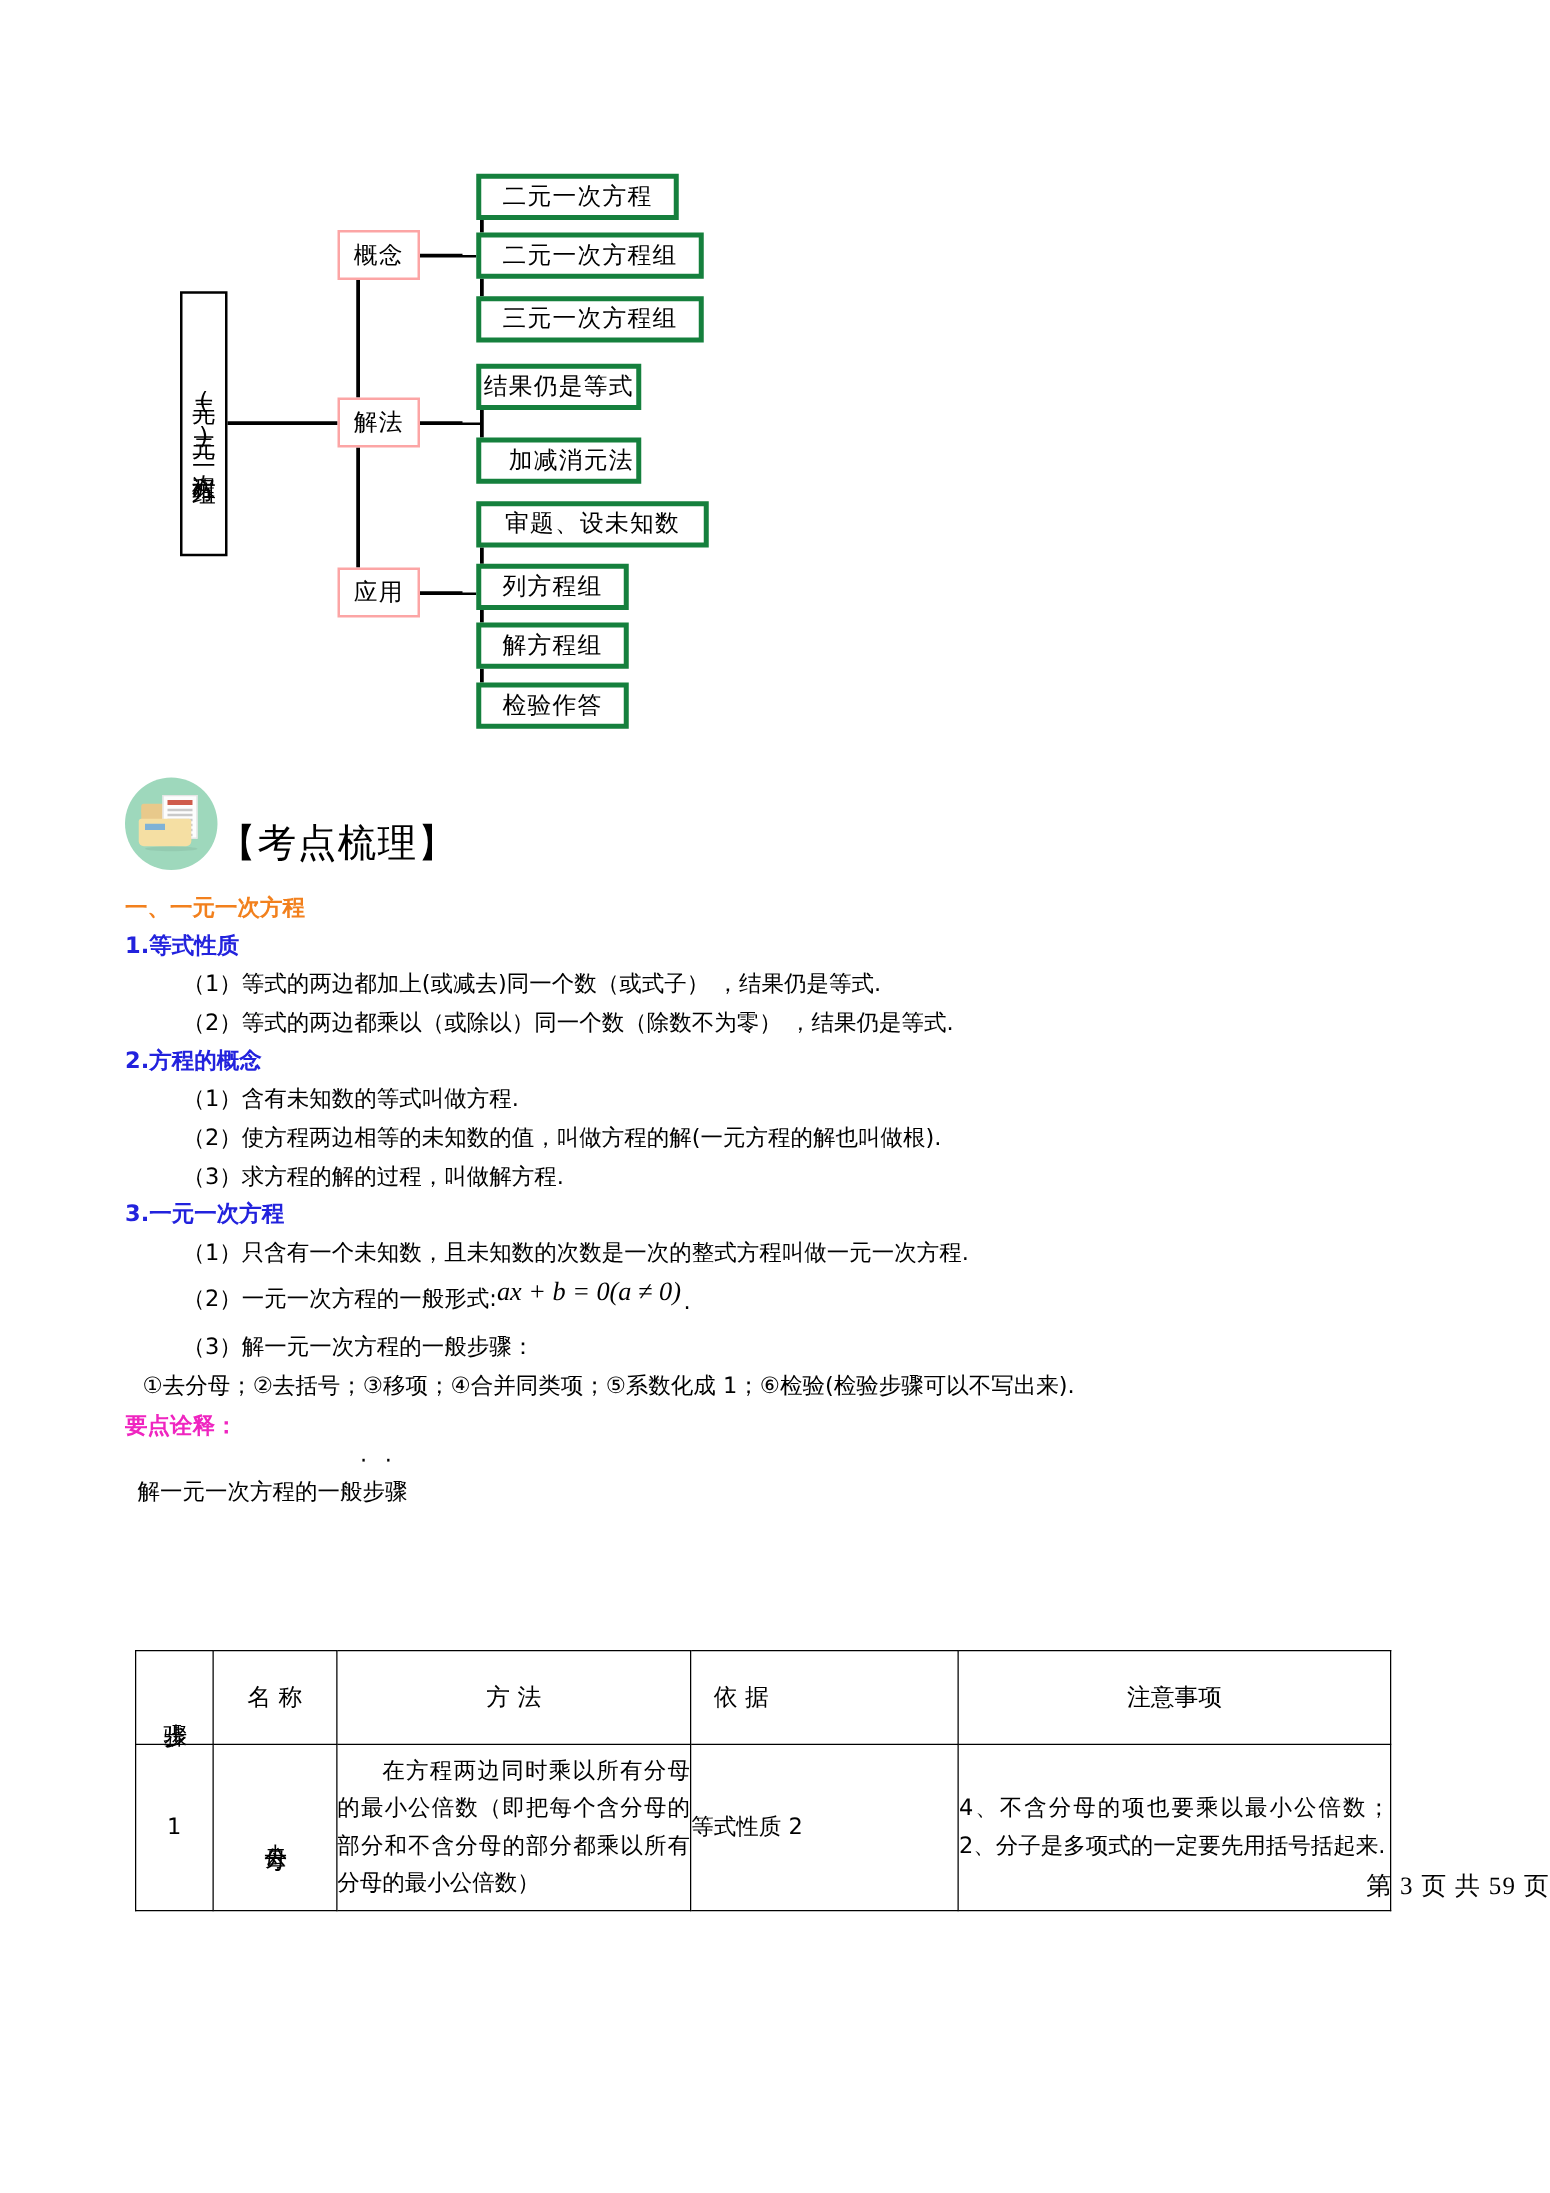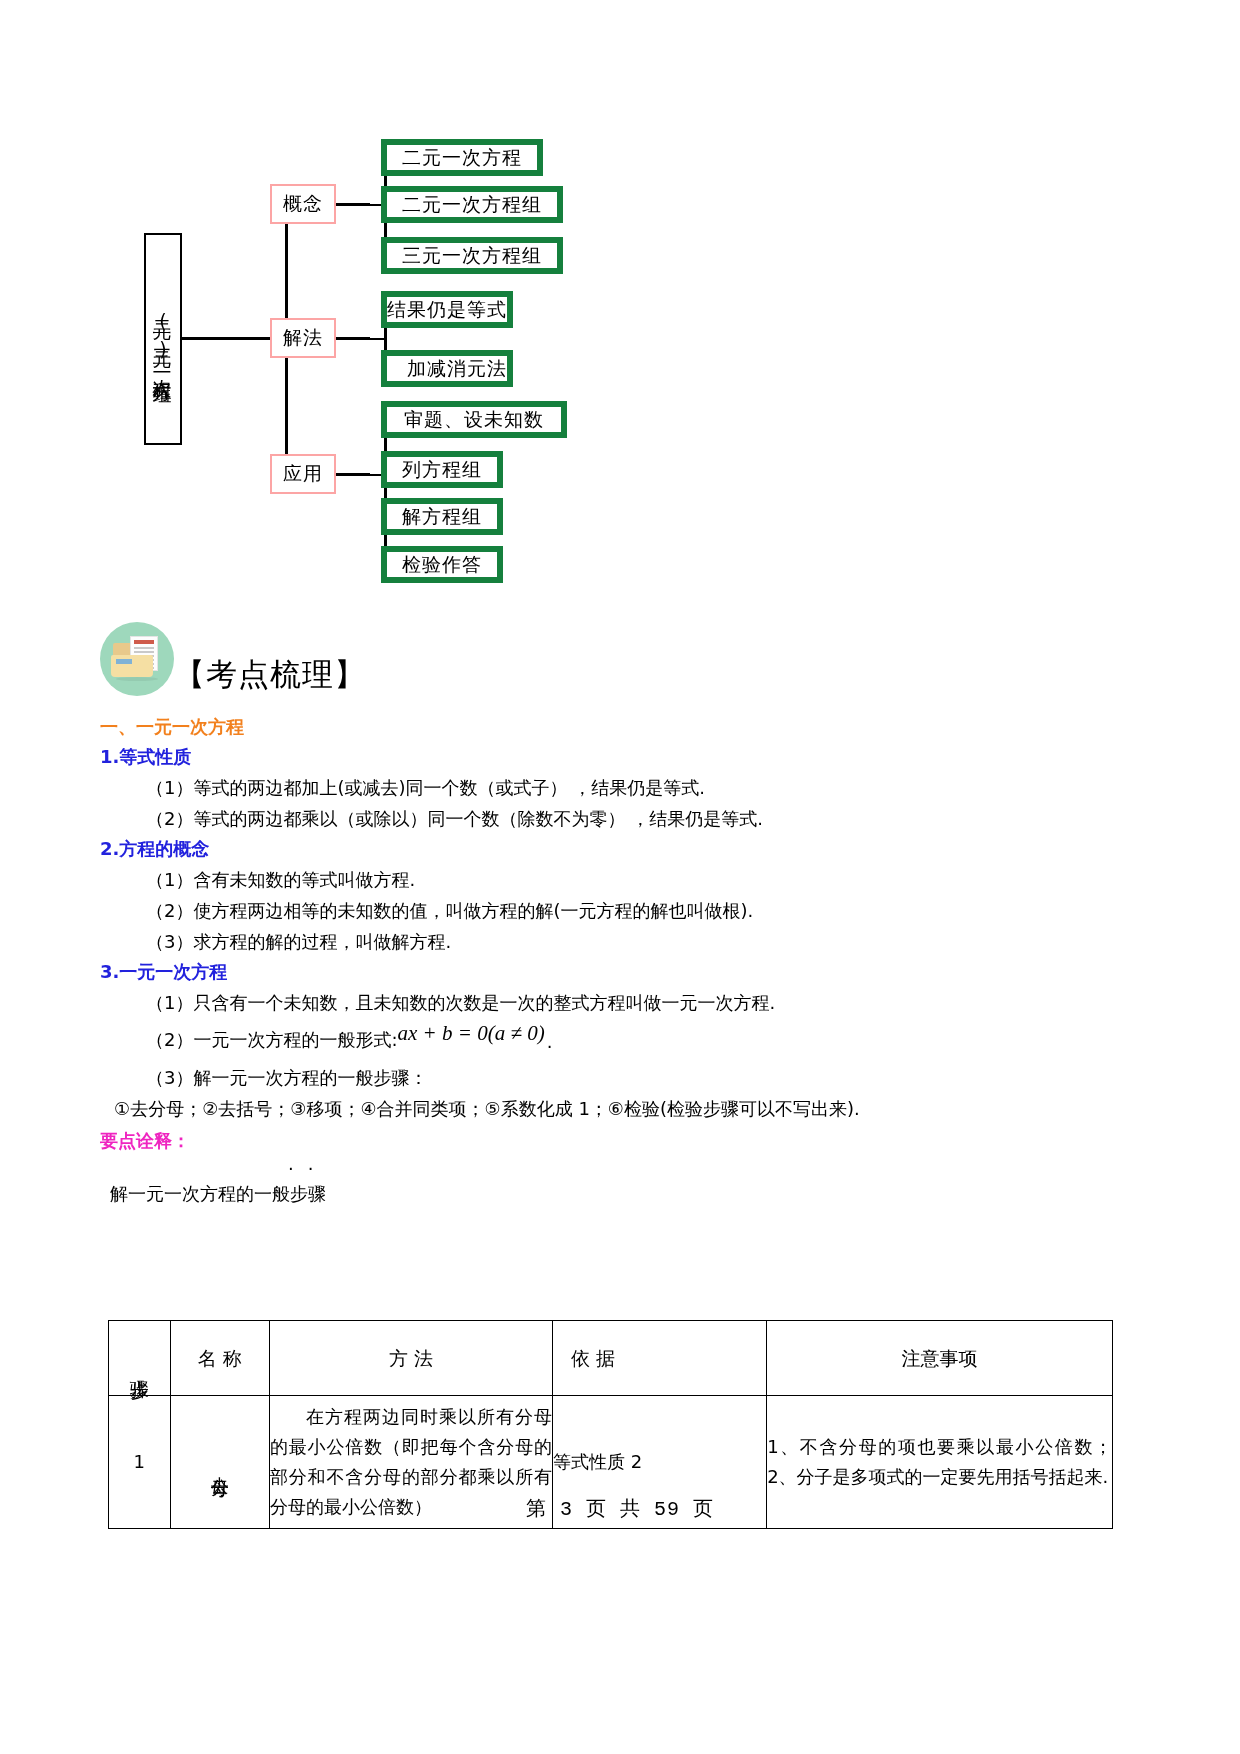--- a/index.html
+++ b/index.html
@@ -27,21 +27,21 @@
   #diagram {
     position: absolute;
     left: 100px;
     top: 120px;
     width: 600px;
     height: 470px;
   }
   .dg-box-text {
     position: absolute;
     box-sizing: border-box;
-    border: 6px solid #15803d;
+    border: 4px solid #15803d;
     background: #fff;
     font-family: "DejaVu Sans", "Liberation Sans", sans-serif;
     font-size: 19px;
     line-height: 1.05;
     letter-spacing: 1px;
     display: flex;
     align-items: center;
     justify-content: center;
     white-space: nowrap;
     color:#000;
@@ -287,22 +287,22 @@
     line-height: 32px;
   }
   .cell-basis { text-align: left; }
 
   
   #footer {
     position: absolute;
     left: 0;
     top: 1495px;
     width: 1240px;
-    text-align: center;
-    font-family: Liberation Mono, monospace;
+    text-align: right;
+    font-family: Liberation Serif, serif;
     font-size: 20px;
     color: #000;
     letter-spacing: 1px;
   }
 </style>
 </head>
 <body>
 
 <div class="page">
 
@@ -421,20 +421,20 @@
       </tr>
     </thead>
     <tbody>
       <tr>
         <td class="cell-center">1</td>
         <td class="cell-center">
           <span class="cell-vert-name">去分母</span>
         </td>
         <td class="cell-method">在方程两边同时乘以所有分母的最小公倍数（即把每个含分母的部分和不含分母的部分都乘以所有分母的最小公倍数）</td>
         <td class="cell-basis">等式性质 2</td>
-        <td class="cell-notes">1、不含分母的项也要乘以最小公倍数；2、分子是多项式的一定要先用括号括起来.</td>
+        <td class="cell-notes">4、不含分母的项也要乘以最小公倍数；2、分子是多项式的一定要先用括号括起来.</td>
       </tr>
     </tbody>
   </table>
 
   <div id="footer">第 3 页 共 59 页</div>
 
 </div>
 
 </body></html>

